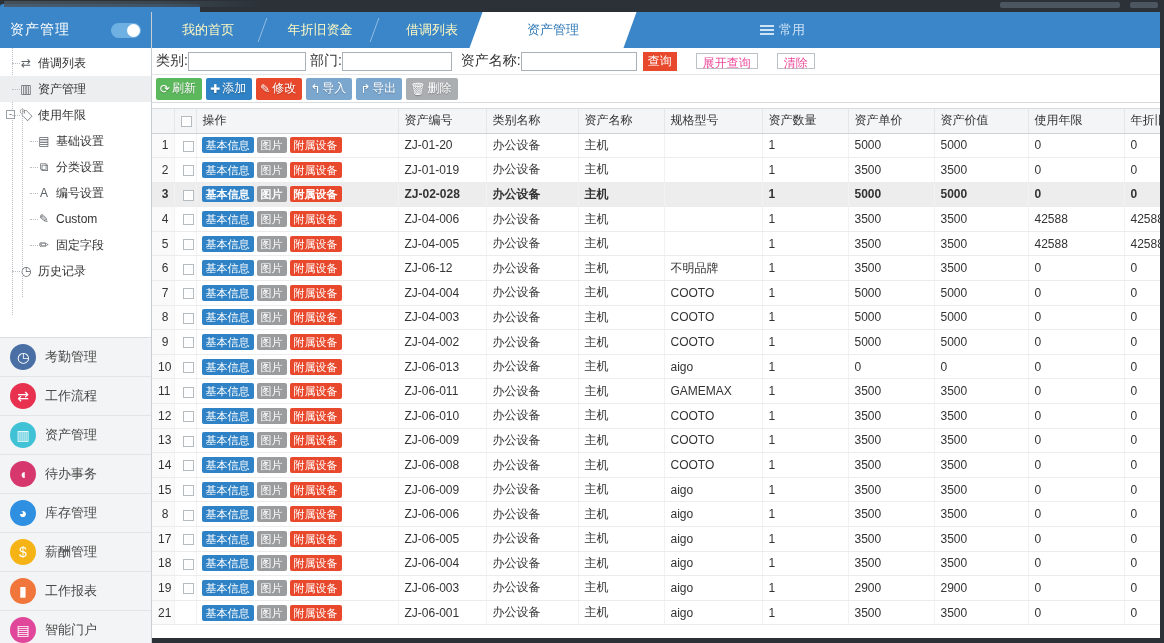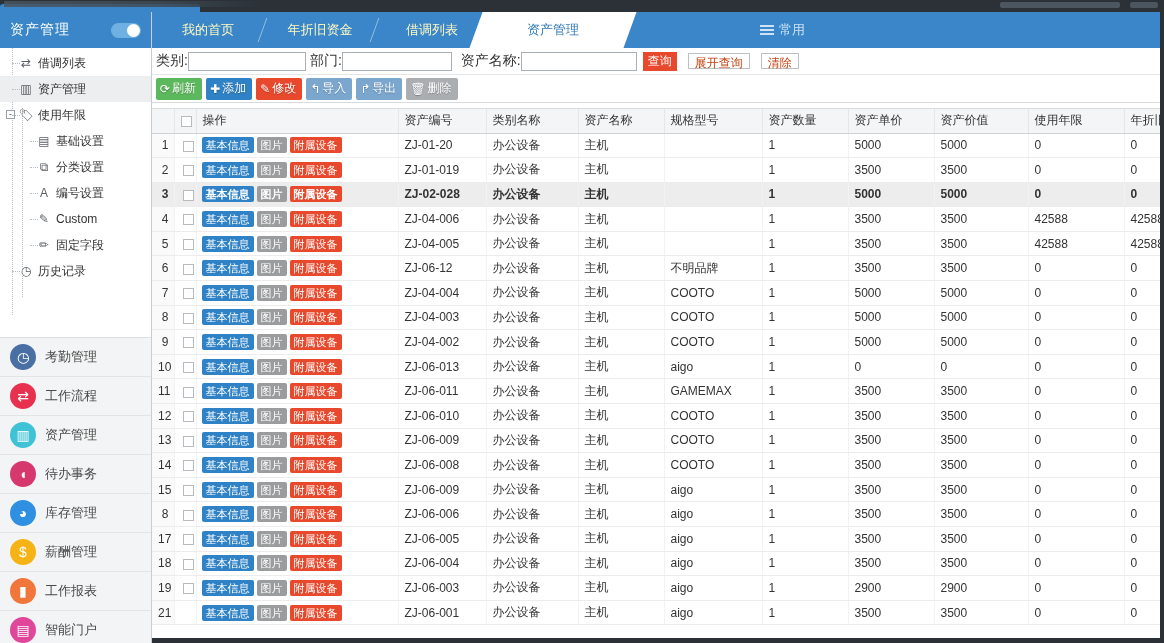--- a/index.html
+++ b/index.html
@@ -137,22 +137,22 @@
   #filterbar input[type=text]{
     height:19px; border:1px solid #a9b0b6; font-size:12px; padding:0 3px;
     outline:none; background:#fff; font-family:"Liberation Sans",sans-serif;
   }
   .btn-query{
     height:19px; background:#e8482b; color:#fff; border:none; font-size:12px;
     padding:0 5px; margin-left:6px; cursor:pointer; line-height:19px;
     font-family:"Liberation Sans",sans-serif;
   }
   .btn-plain{
-    height:16px; background:#fff; color:#c2410c; border:1px solid #bcc1c6; font-size:12px;
-    padding:0 6px; margin-left:11px; cursor:pointer; line-height:18px;
+    height:16px; background:#fff; color:#ec4899; border:1px solid #bcc1c6; font-size:12px;
+    padding:0 6px; margin-left:19px; cursor:pointer; line-height:18px;
     font-family:"Liberation Sans",sans-serif;
   }
 
   
   #toolbar{
     height:28px; display:flex; align-items:center; gap:4px; padding:2px 4px;
     border-bottom:1px solid #d9dcdf; background:#fff;
   }
   .tbtn{
     height:22px; display:flex; align-items:center; gap:2px;

